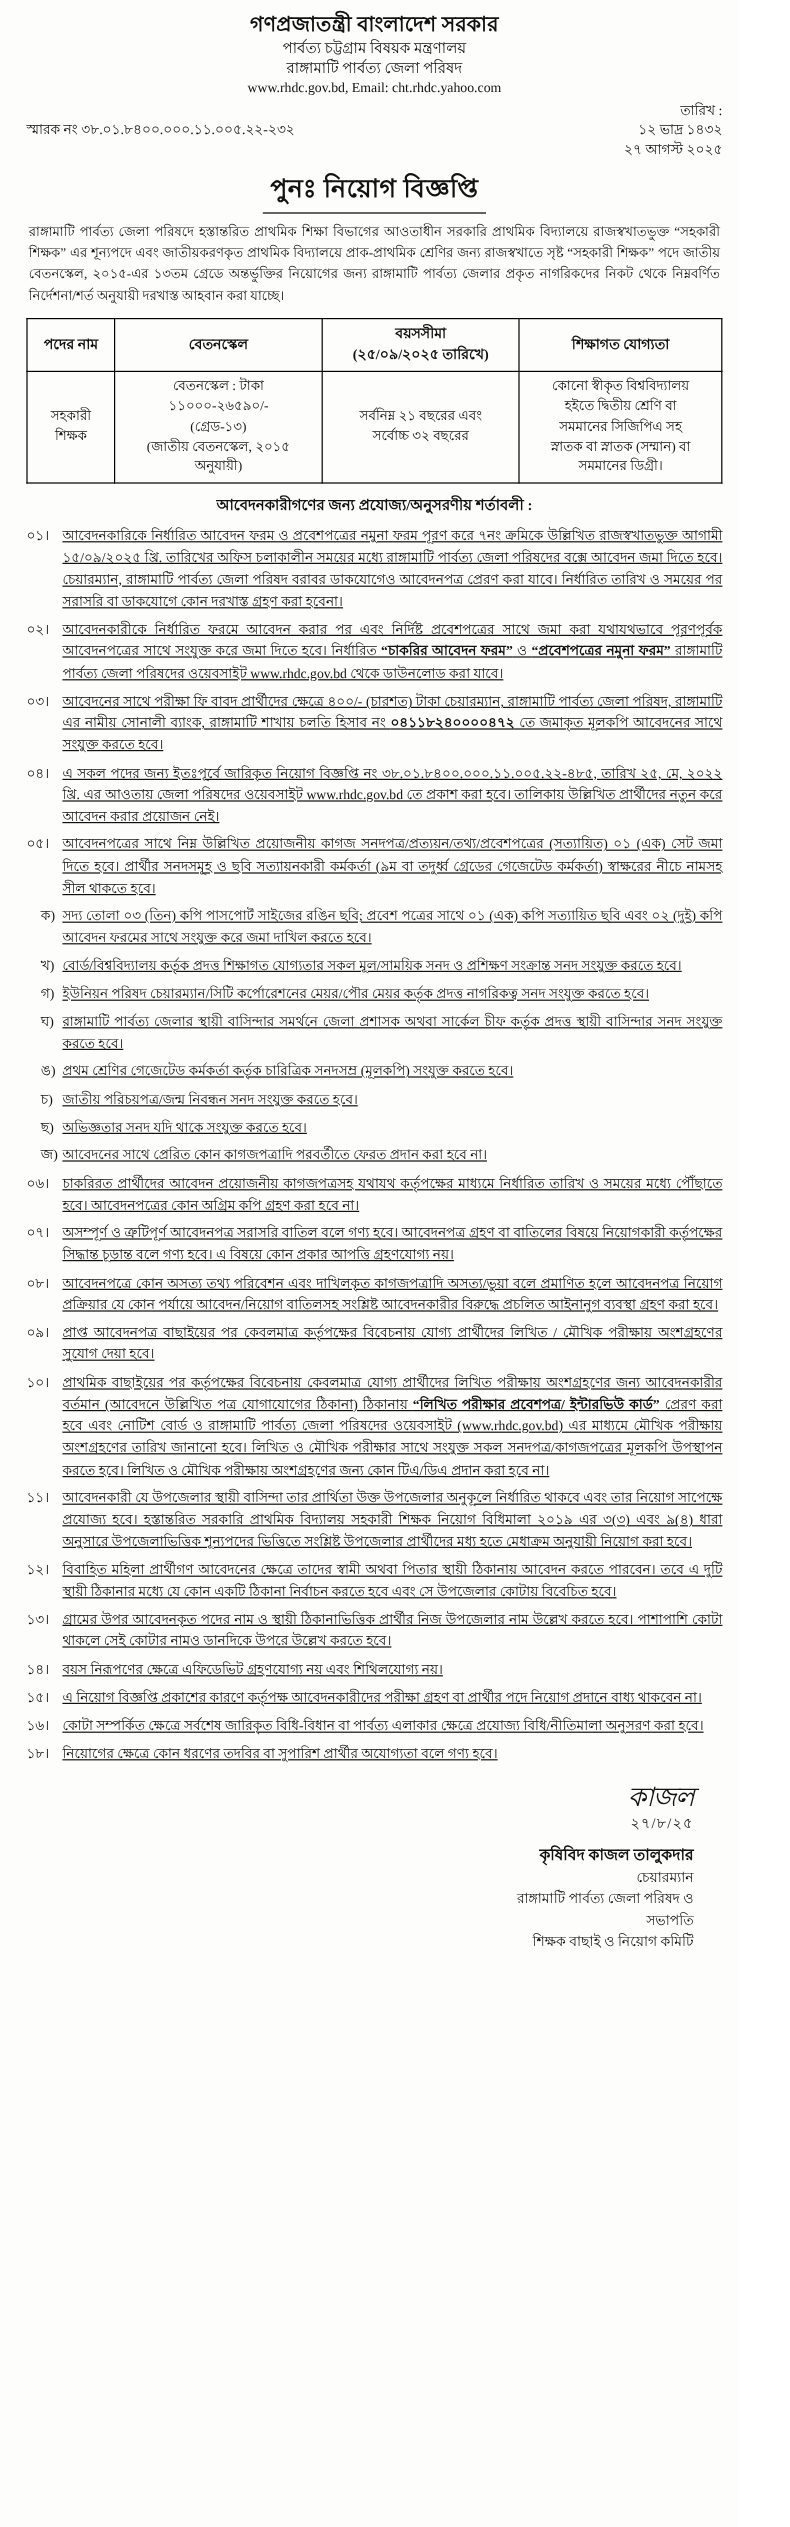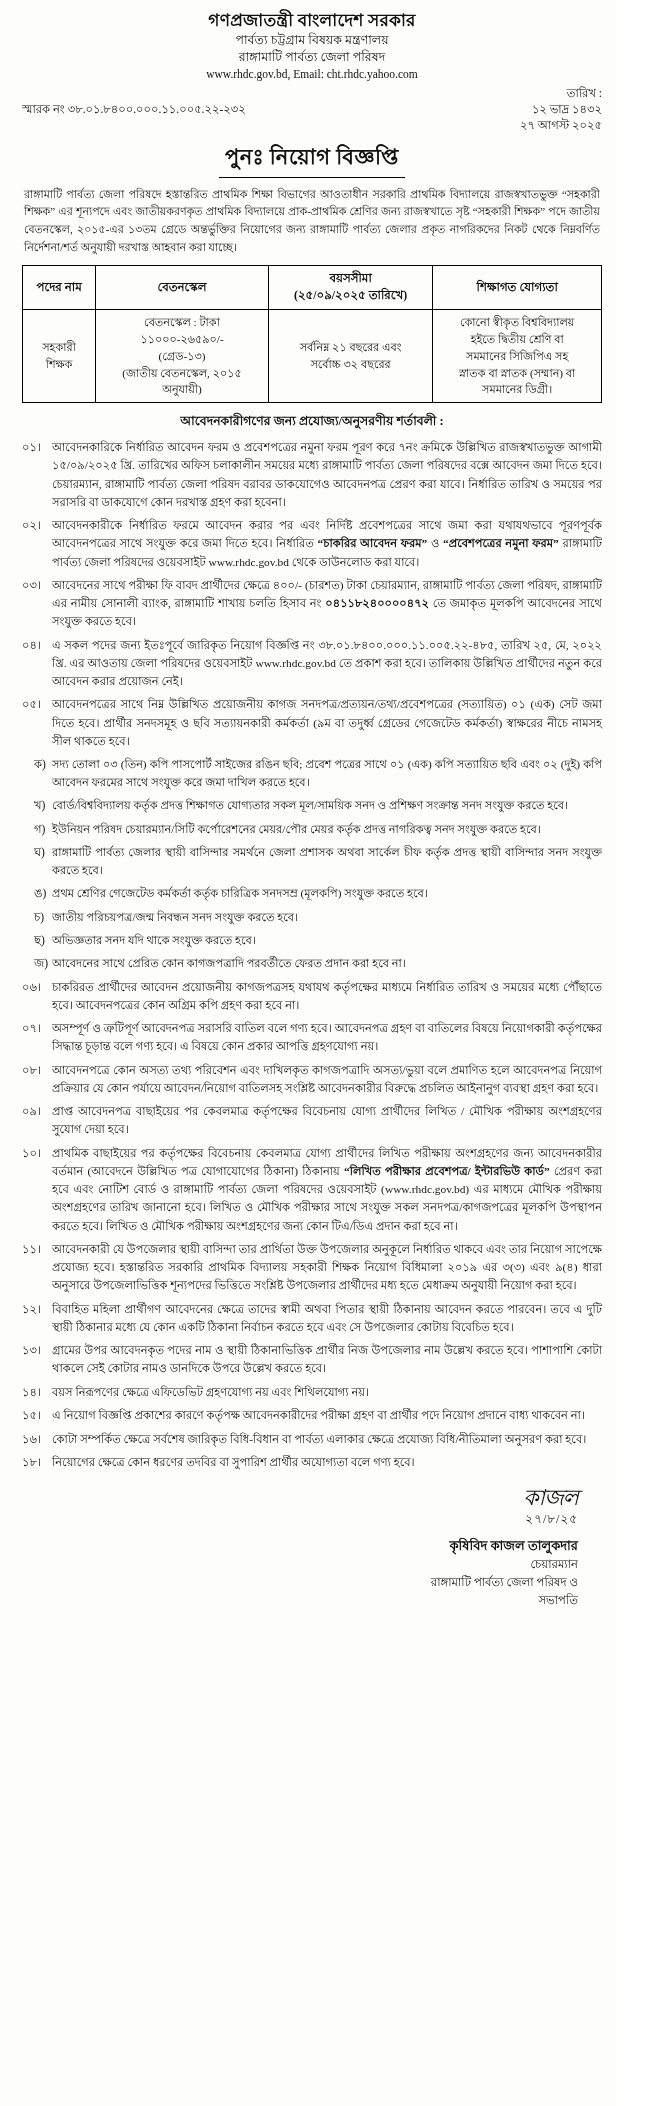--- a/index.html
+++ b/index.html
@@ -120,20 +120,21 @@
     line-height: 1.6;
     text-align: left;
     padding-right: 2px;
   }
   .clause .body {
     flex: 1;
     font-size: 11.4px;
     line-height: 1.6;
     text-align: justify;
     text-justify: inter-word;
+    text-decoration: underline;
   }
   .clause .body b { font-weight: bold; }
 
   .sub .num {
     width: 30px;
     min-width: 30px;
     text-align: left;
     padding-left: 12px;
   }
   .sub .body { font-size: 11.3px; }
@@ -342,15 +343,16 @@
       </li>
     </ol>
 
   <div class="sig-block">
     <div class="sig-scribble">কাজল</div>
     <div class="sig-date">২৭/৮/২৫</div>
     <div class="sig-name">কৃষিবিদ কাজল তালুকদার</div>
     <div class="sig-role">চেয়ারম্যান</div>
     <div class="sig-role">রাঙ্গামাটি পার্বত্য জেলা পরিষদ ও</div>
     <div class="sig-role">সভাপতি</div>
+    <div class="sig-role">শিক্ষক বাছাই ও নিয়োগ কমিটি</div>
   </div>
 
 </div>
 
 </body></html>

